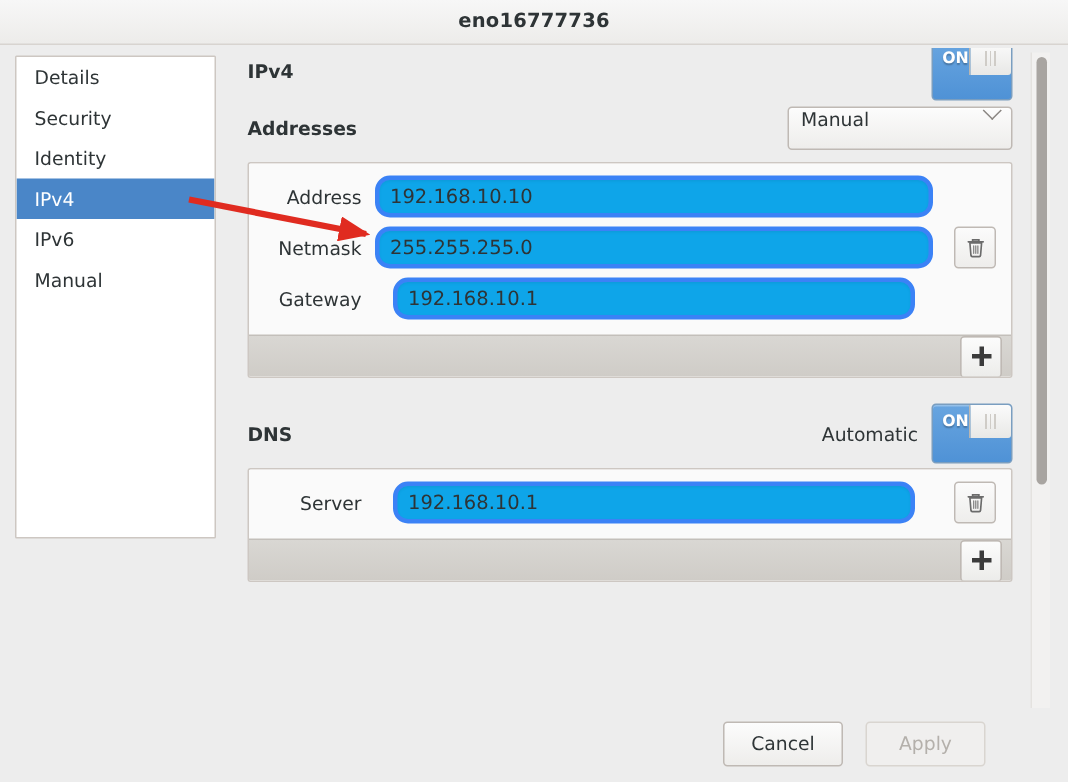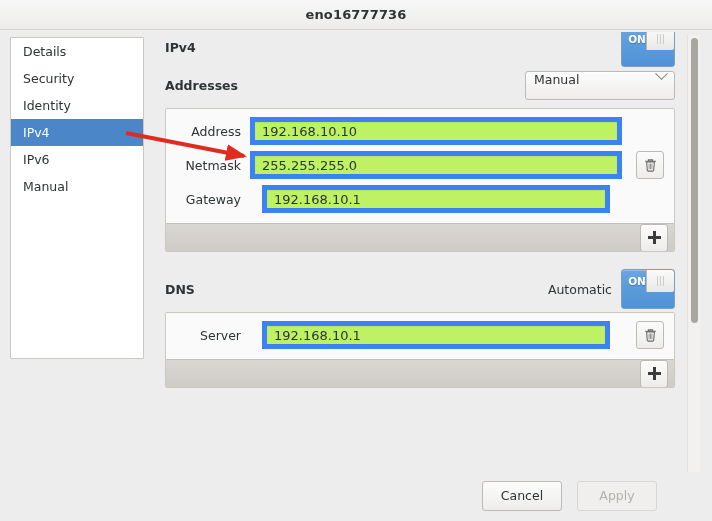--- a/index.html
+++ b/index.html
@@ -162,23 +162,23 @@
     width: 74px;
     text-align: right;
     padding-right: 9px;
     font-size: 12.5px;
     color: #2e3436;
     white-space: nowrap;
   }
   .f-input {
     flex: 1 1 auto;
     height: 28px;
-    border: 5px solid #3b82f6;
-    border-radius: 0;
-    background: #bef264;
+    border: 3px solid #3b82f6;
+    border-radius: 10px;
+    background: #0ea5e9;
     box-shadow: inset 0 1px 2px rgba(0,0,0,0.06);
     display: flex; align-items: center;
     padding: 0 7px;
     font-size: 13px;
     color: #2e3436;
     cursor: text;
     overflow: hidden;
     white-space: nowrap;
   }
   .trash-slot { width: 42px; display: flex; justify-content: flex-end; }

